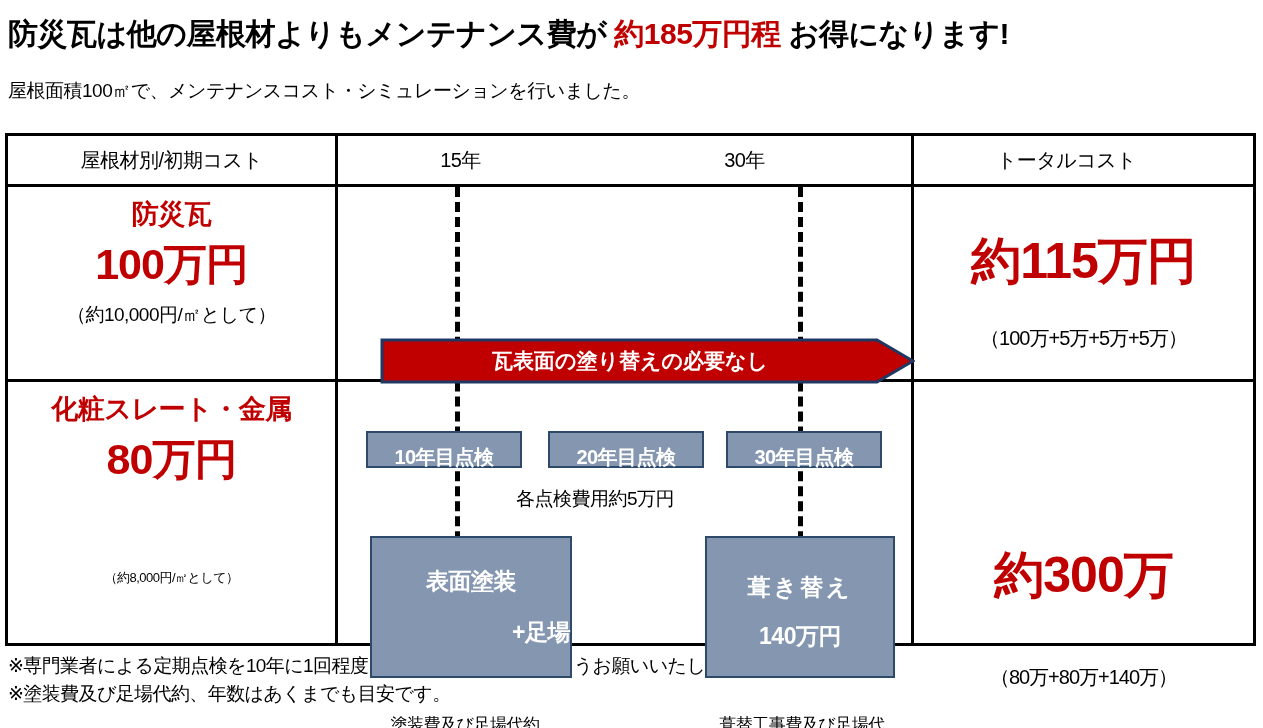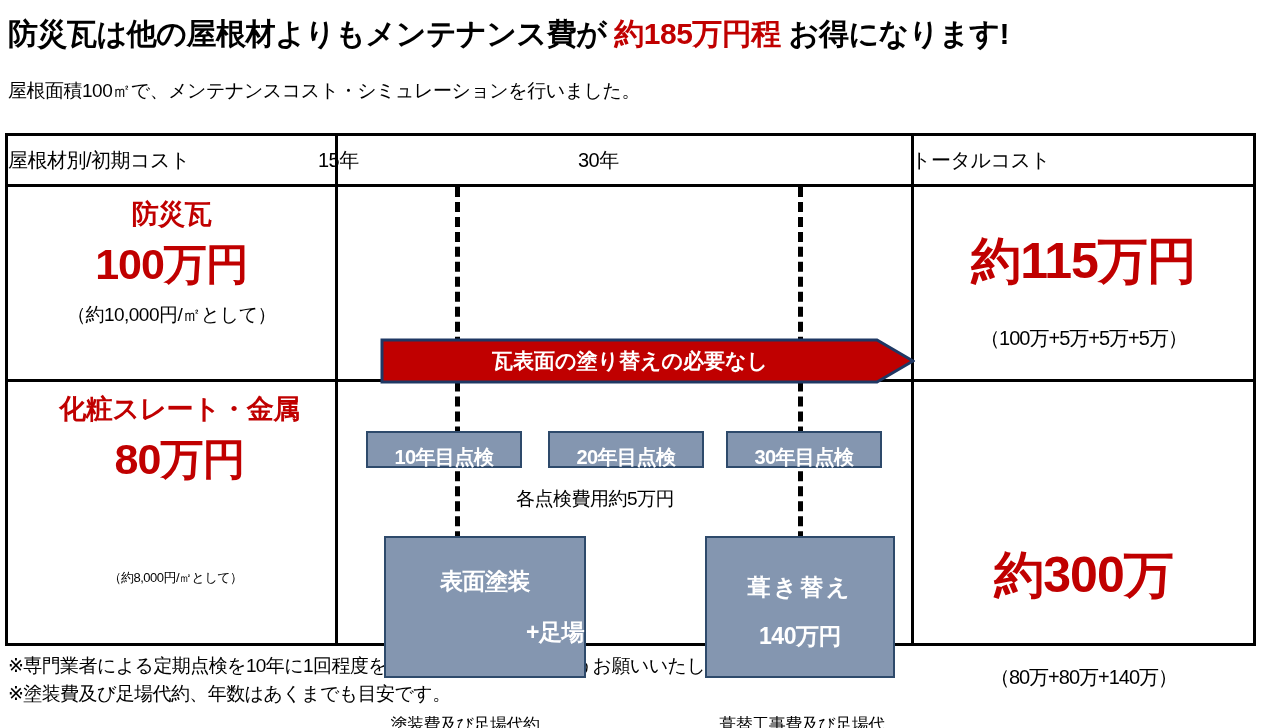--- a/index.html
+++ b/index.html
@@ -69,27 +69,27 @@
   }
   .hline.r1 { top: 48px; }
   .hline.r2 { top: 243px; }
 
   
   .hdr-cell {
     position: absolute;
     top: 0;
     height: 48px;
     line-height: 48px;
-    text-align: left;
+    text-align: center;
     font-size: 20px;
     letter-spacing: -0.5px;
     white-space: nowrap;
   }
   .hdr-material { left: 0;     width: 327px; }
-  .hdr-y15      { left: 310px; width: 243px; }
+  .hdr-y15      { left: 331px; width: 243px; }
   .hdr-y30      { left: 570px; width: 333px; }
   .hdr-total    { left: 903px; width: 311px; }
 
   
   .dashline {
     position: absolute;
     width: 0;
     border-left: 5px dashed #000000;
     z-index: 1;
   }
@@ -207,42 +207,41 @@
   }
 
   
   .cell-label-2 {
     position: absolute;
     left: 0;
     top: 243px;
     width: 327px;
     height: 288px;
     text-align: center;
-    padding-left: 8px;
   }
   .mat-note-2 {
     font-size: 13px;
     letter-spacing: -0.5px;
     position: absolute;
     left: 0;
     right: 0;
     top: 190px;
     white-space: nowrap;
   }
 
   .work-box {
     position: absolute;
     background: #8496B0;
     border: 2px solid #2E4A6B;
     box-sizing: border-box;
     color: #ffffff;
     text-align: center;
     z-index: 3;
   }
-  .work-1 { left: 376px; top: 400px; width: 202px; height: 142px; }
+  .work-1 { left: 362px; top: 400px; width: 202px; height: 142px; }
   .work-2 { left: 697px; top: 400px; width: 190px; height: 142px; }
   .work-line {
     font-size: 23px;
     font-weight: bold;
     letter-spacing: -0.5px;
     white-space: nowrap;
   }
   .work-1 .work-line:first-child { margin-top: 28px; }
   .work-1 .work-line:last-child  { margin-top: 20px; text-align: right; }
   .work-2 .work-line:first-child { margin-top: 34px; letter-spacing: 3px; }

